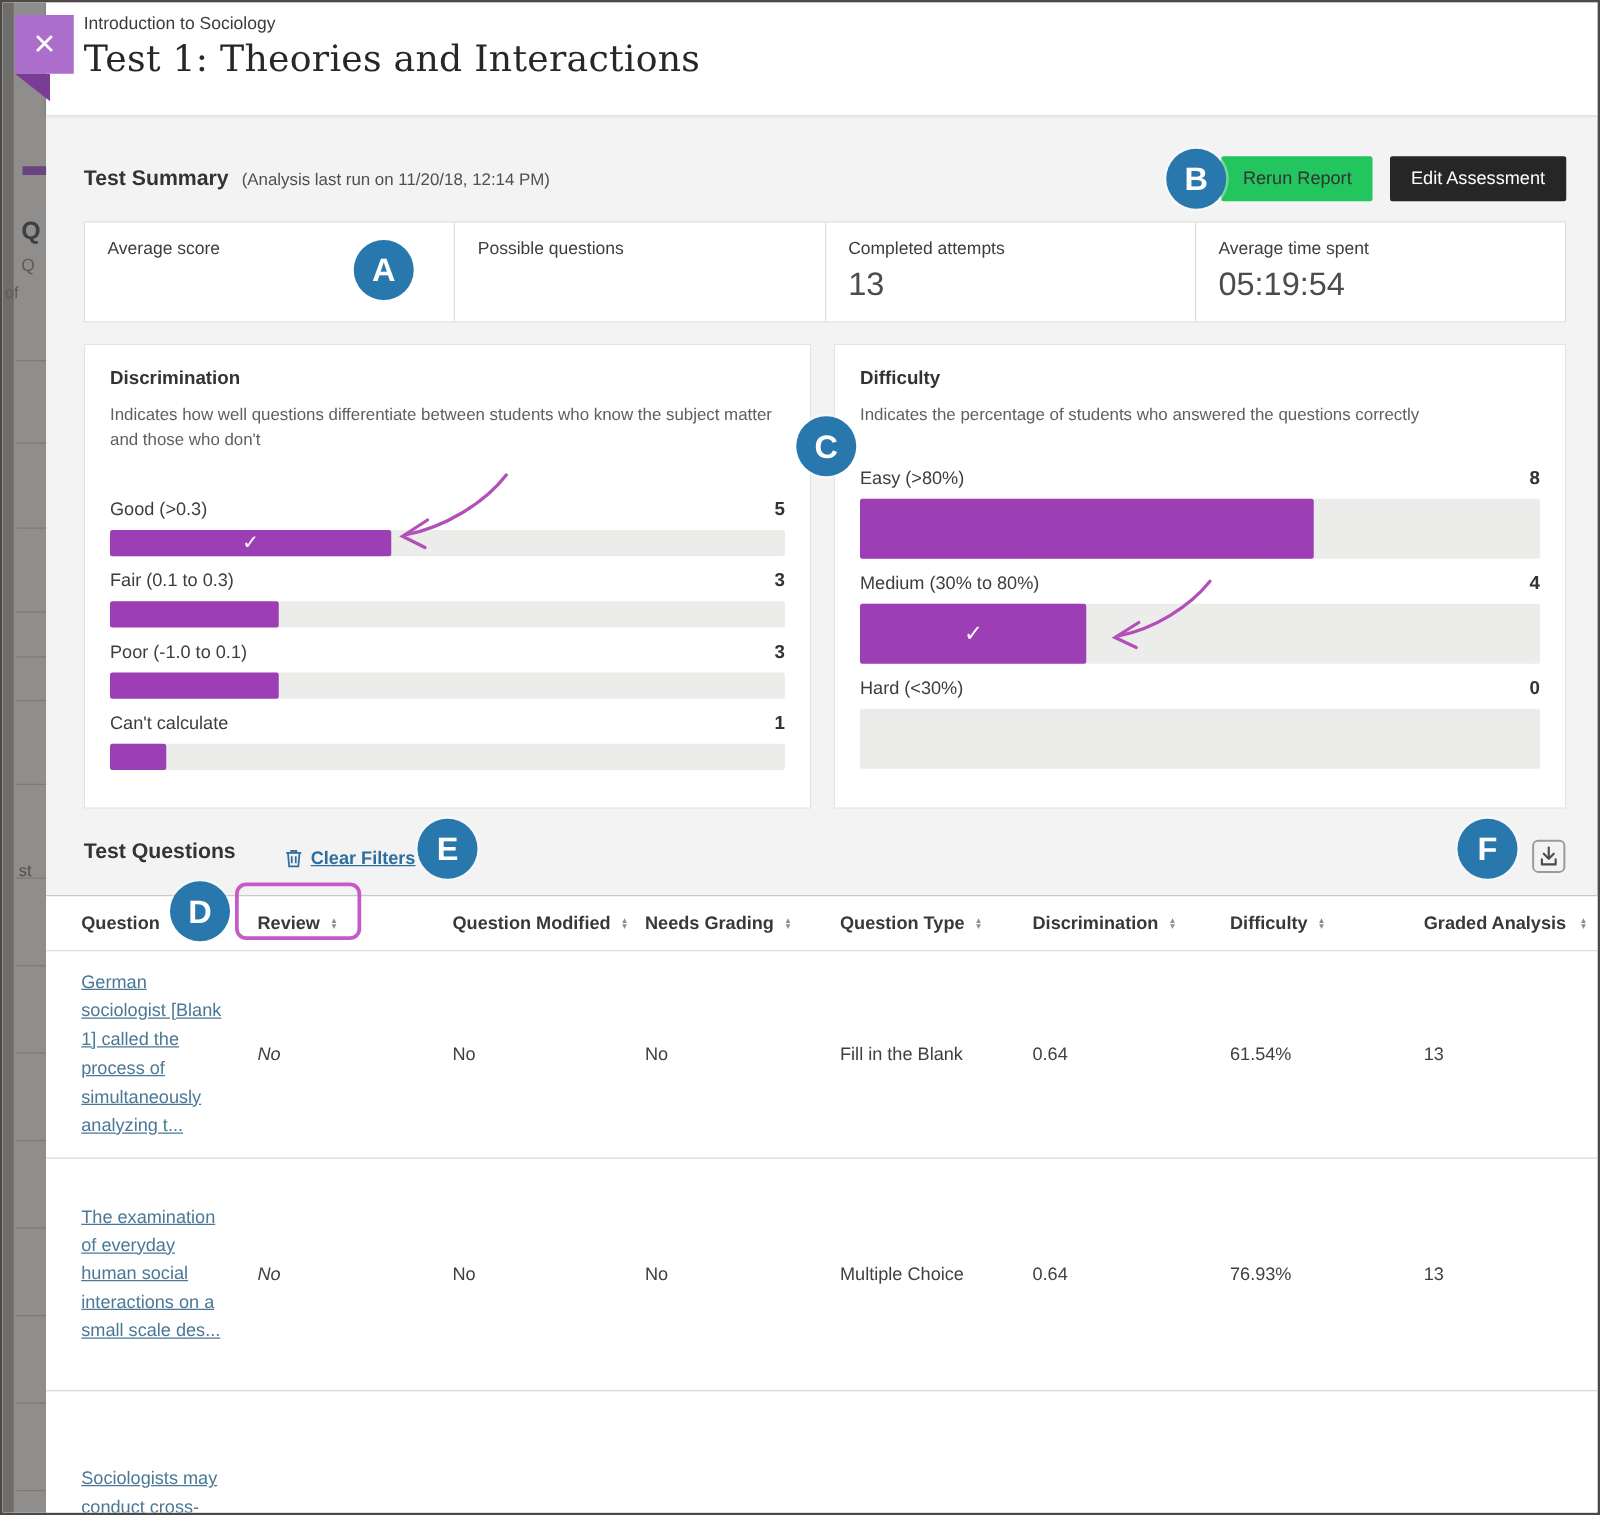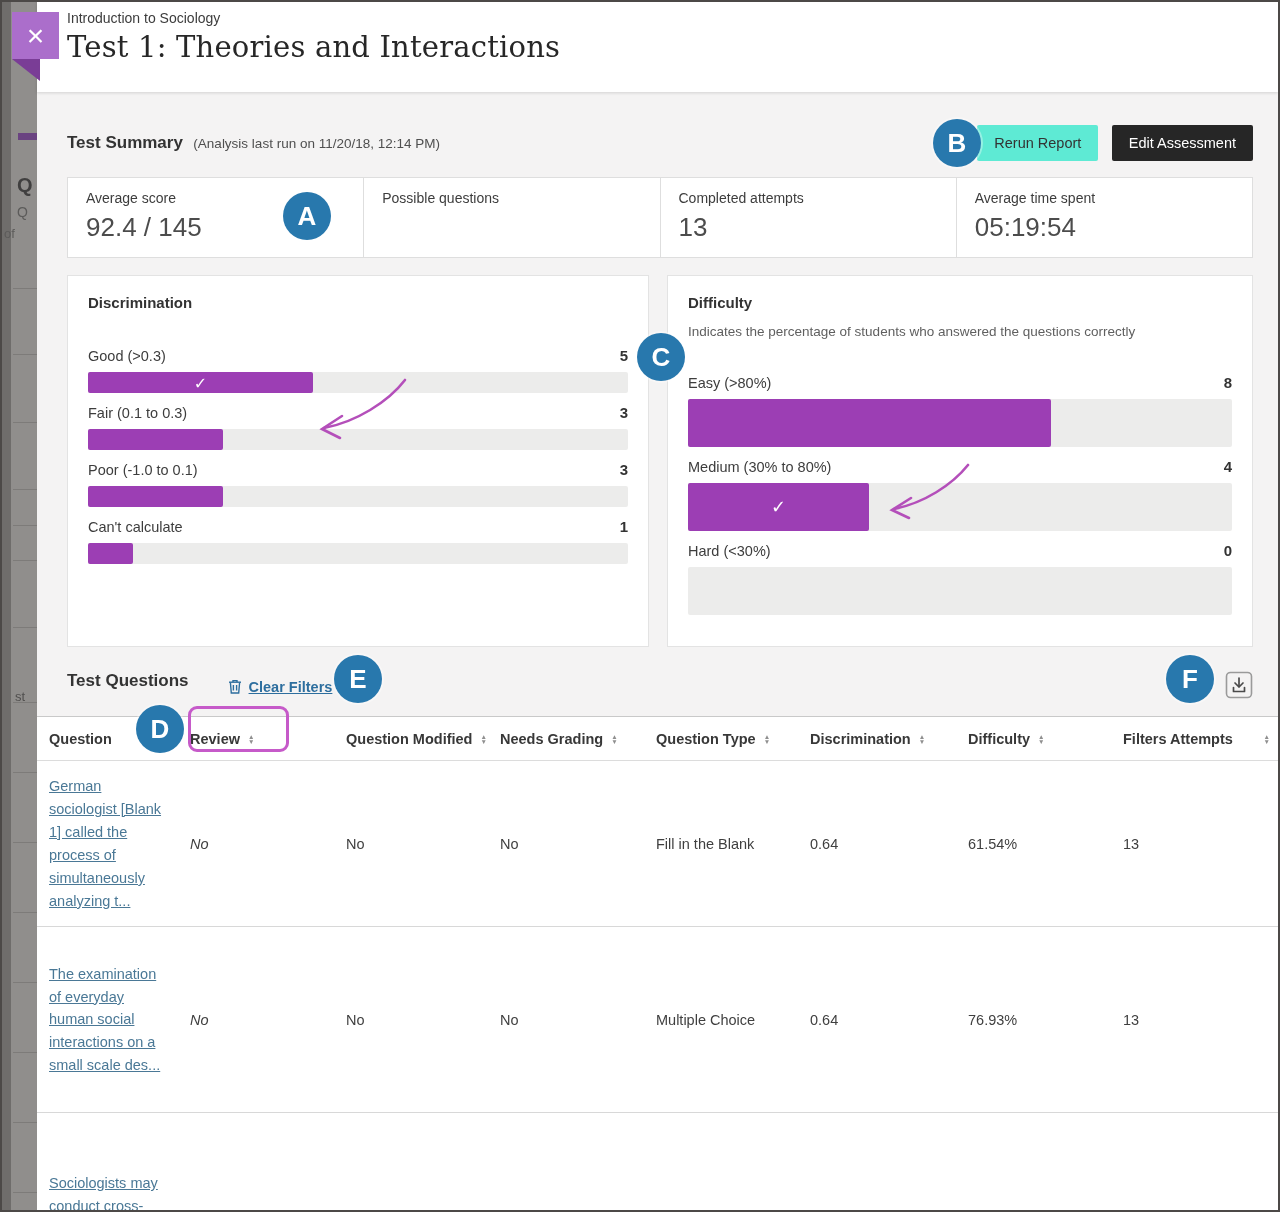--- a/index.html
+++ b/index.html
@@ -34,21 +34,21 @@
   .close-tail { position:absolute; left:10px; top:57px; width:28px; height:22px;
                 background:#7a3d96; clip-path:polygon(0 0,100% 0,100% 100%); z-index:4; }
 
   
   .summary-head-row { display:flex; justify-content:space-between; align-items:center;
                       margin:33px 25px 0 30px; }
   .summary-title { font-size:17px; color:#333; font-weight:700; }
   .summary-note { font-size:13.5px; color:#4f4f4f; font-weight:400; margin-left:6px; }
   .btn { font-family:inherit; font-size:14.5px; padding:10px 17px; border:none;
          border-radius:2px; cursor:pointer; }
-  .btn-rerun { background:#5eead4; color:#333; margin-right:9px; }
+  .btn-rerun { background:#22c55e; color:#333; margin-right:9px; }
   .btn-edit { background:#262626; color:#fff; }
 
   .stats-row { display:flex; margin:16px 25px 0 30px; background:#fff; border:1px solid #dedede; }
   .stat-card { flex:1; padding:12px 0 14px 18px; }
   .stat-card + .stat-card { border-left:1px solid #dedede; }
   .stat-label { font-size:14px; color:#3d3d3d; font-weight:500; }
   .stat-value { font-size:26px; color:#4c4c4c; margin-top:6px; font-weight:400; }
 
   
   .charts-row { display:flex; gap:18px; margin:17px 25px 0 30px; }
@@ -74,21 +74,21 @@
   .questions-head-row { display:flex; margin:24px 25px 0 30px; }
   .questions-title { font-size:17px; font-weight:700; color:#333; }
   .clear-filters { display:flex; align-items:center; margin-left:38px; cursor:pointer;
                    color:#2d6e9e; font-size:14.5px; font-weight:600; }
   .clear-filters .label { text-decoration:underline; margin-left:6px; }
   .spacer { flex:1; }
   .download-btn { background:none; border:none; cursor:pointer; padding:0; }
 
   .q-table { margin-top:14px; background:#fff; border-top:1px solid #c9c9c9; }
   .q-grid { display:grid; grid-template-columns:141px 156px 154px 156px 154px 158px 155px 1fr;
-            padding-left:12px; align-items:center; }
+            padding-left:28px; align-items:center; }
   .q-header { height:44px; border-bottom:1px solid #dcdcdc; }
   .q-header .hcell { display:flex; align-items:center; font-size:14.5px; font-weight:700;
                      color:#383838; cursor:pointer; }
   .sort { display:inline-flex; flex-direction:column; margin-left:8px; color:#8f8f8f;
           font-size:6.5px; line-height:5px; }
   .q-row { border-bottom:1px solid #d8d8d8; font-size:14.5px; color:#3f3f3f; }
   .q-row:nth-child(1) { min-height:166px; }
   .q-row:nth-child(2) { min-height:186px; }
   .q-row:nth-child(3) { min-height:210px; }
   .c-q { width:118px; padding:14px 0; line-height:1.58; }
@@ -159,38 +159,38 @@
       </div>
       <div>
         <button class="btn btn-rerun">Rerun Report</button>
         <button class="btn btn-edit">Edit Assessment</button>
       </div>
     </div>
 
     <div class="stats-row">
       <div class="stat-card">
         <div class="stat-label">Average score</div>
-        <div class="stat-value">92.4 / 145</div>
       </div>
       <div class="stat-card">
         <div class="stat-label">Possible questions</div>
       </div>
       <div class="stat-card">
         <div class="stat-label">Completed attempts</div>
         <div class="stat-value">13</div>
       </div>
       <div class="stat-card">
         <div class="stat-label">Average time spent</div>
         <div class="stat-value">05:19:54</div>
       </div>
     </div>
 
     <div class="charts-row">
       <div class="chart-card disc">
         <div class="chart-title">Discrimination</div>
+        <div class="chart-sub">Indicates how well questions differentiate between students who know the subject matter and those who don't</div>
         <div class="chart-rows">
   <div class="chart-row">
     <div class="bar-head">
       <span class="bar-label">Good (&gt;0.3)</span>
       <span class="bar-value">5</span>
     </div>
     <div class="bar-track">
       <div class="bar-fill" style="width: 41.6667%; background: rgb(156, 62, 180);"></div>
       <span class="bar-check" style="display: block; left: 20.8333%;">✓</span>
     </div>
@@ -337,21 +337,21 @@
             </span>
         </div>
         <div class="hcell">
           <span>Difficulty</span>
           <span class="sort">
               <span>▲</span>
               <span>▼</span>
             </span>
         </div>
         <div class="hcell" style="justify-content:space-between; padding-right:8px;">
-          <span>Filters Attempts</span>
+          <span>Graded Analysis</span>
           <span class="sort">
               <span>▲</span>
               <span>▼</span>
             </span>
         </div>
       </div>
       <div>
   <div class="q-grid q-row">
     <div class="c-q"><a>German sociologist [Blank 1] called the process of simultaneously analyzing t...</a></div>
     <div class="c-review">No</div>

